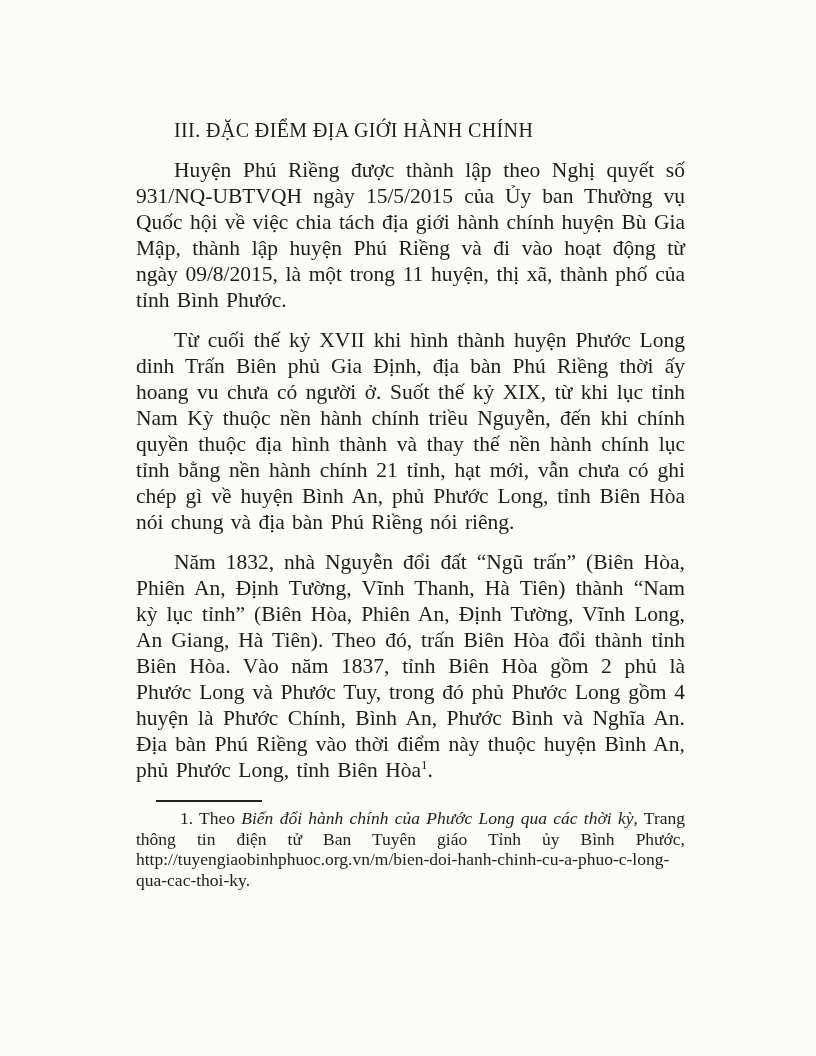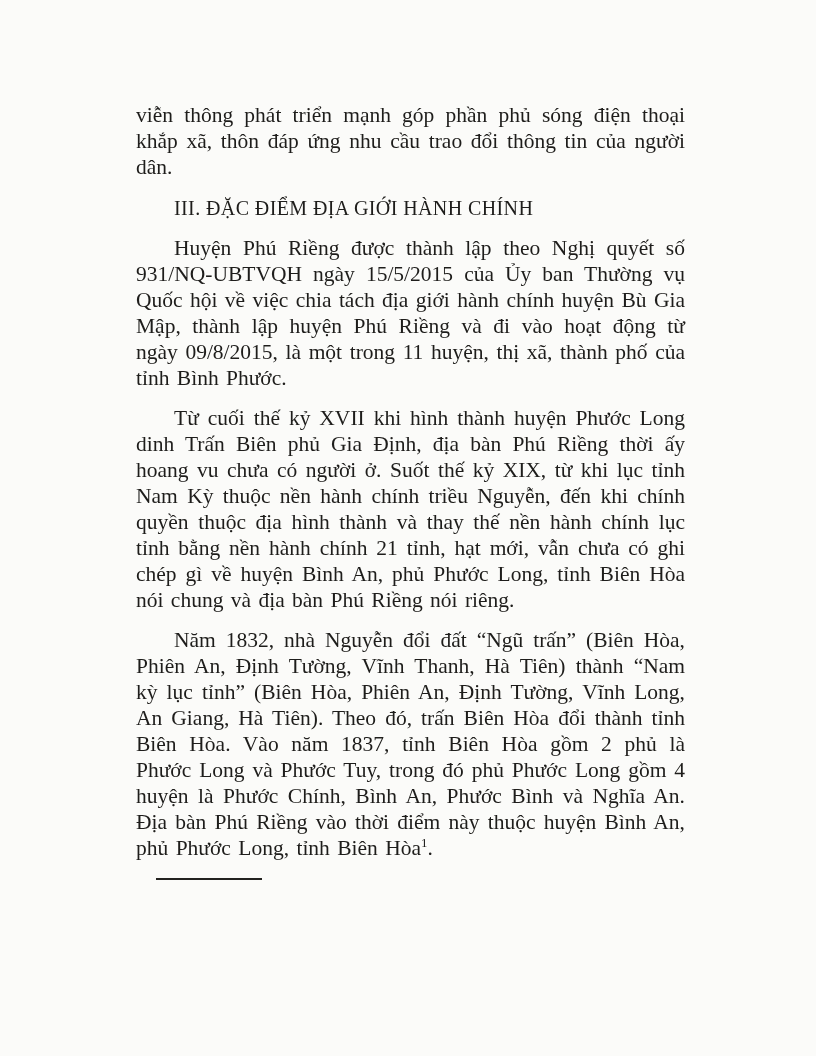--- a/index.html
+++ b/index.html
@@ -66,27 +66,27 @@
   p.footnote .fn-title {
     font-style: italic;
   }
 </style>
 </head>
 <body>
 
 <div class="page">
   <div class="content">
 
-    <p class="body continuation">viễn thông phát triển mạnh góp phần phủ sóng điện thoại khắp xã, thôn đáp ứng nhu cầu trao đổi thông tin của người dân.</p>
 
     <h2 class="section-heading">III. ĐẶC ĐIỂM ĐỊA GIỚI HÀNH CHÍNH</h2>
 
     <p class="body">Huyện Phú Riềng được thành lập theo Nghị quyết số 931/NQ-UBTVQH ngày 15/5/2015 của Ủy ban Thường vụ Quốc hội về việc chia tách địa giới hành chính huyện Bù Gia Mập, thành lập huyện Phú Riềng và đi vào hoạt động từ ngày 09/8/2015, là một trong 11 huyện, thị xã, thành phố của tỉnh Bình Phước.</p>
 
     <p class="body">Từ cuối thế kỷ XVII khi hình thành huyện Phước Long dinh Trấn Biên phủ Gia Định, địa bàn Phú Riềng thời ấy hoang vu chưa có người ở. Suốt thế kỷ XIX, từ khi lục tỉnh Nam Kỳ thuộc nền hành chính triều Nguyễn, đến khi chính quyền thuộc địa hình thành và thay thế nền hành chính lục tỉnh bằng nền hành chính 21 tỉnh, hạt mới, vẫn chưa có ghi chép gì về huyện Bình An, phủ Phước Long, tỉnh Biên Hòa nói chung và địa bàn Phú Riềng nói riêng.</p>
 
     <p class="body"><span>Năm 1832, nhà Nguyễn đổi đất “Ngũ trấn” (Biên Hòa, Phiên An, Định Tường, Vĩnh Thanh, Hà Tiên) thành “Nam kỳ lục tỉnh” (Biên Hòa, Phiên An, Định Tường, Vĩnh Long, An Giang, Hà Tiên). Theo đó, trấn Biên Hòa đổi thành tỉnh Biên Hòa. Vào năm 1837, tỉnh Biên Hòa gồm 2 phủ là Phước Long và Phước Tuy, trong đó phủ Phước Long gồm 4 huyện là Phước Chính, Bình An, Phước Bình và Nghĩa An. Địa bàn Phú Riềng vào thời điểm này thuộc huyện Bình An, phủ Phước Long, tỉnh Biên Hòa</span><sup class="fn-ref">1</sup><span>.</span></p>
 
     <div class="fn-rule"></div>
 
+    <p class="footnote"><span>1. Theo </span><span class="fn-title">Biến đổi hành chính của Phước Long qua các thời kỳ</span><span>, Trang thông tin điện tử Ban Tuyên giáo Tỉnh ủy Bình Phước, http://tuyengiaobinhphuoc.org.vn/m/bien-doi-hanh-chinh-cu-a-phuo-c-long-qua-cac-thoi-ky.</span></p>
 
   </div>
 </div>
 
 </body></html>

